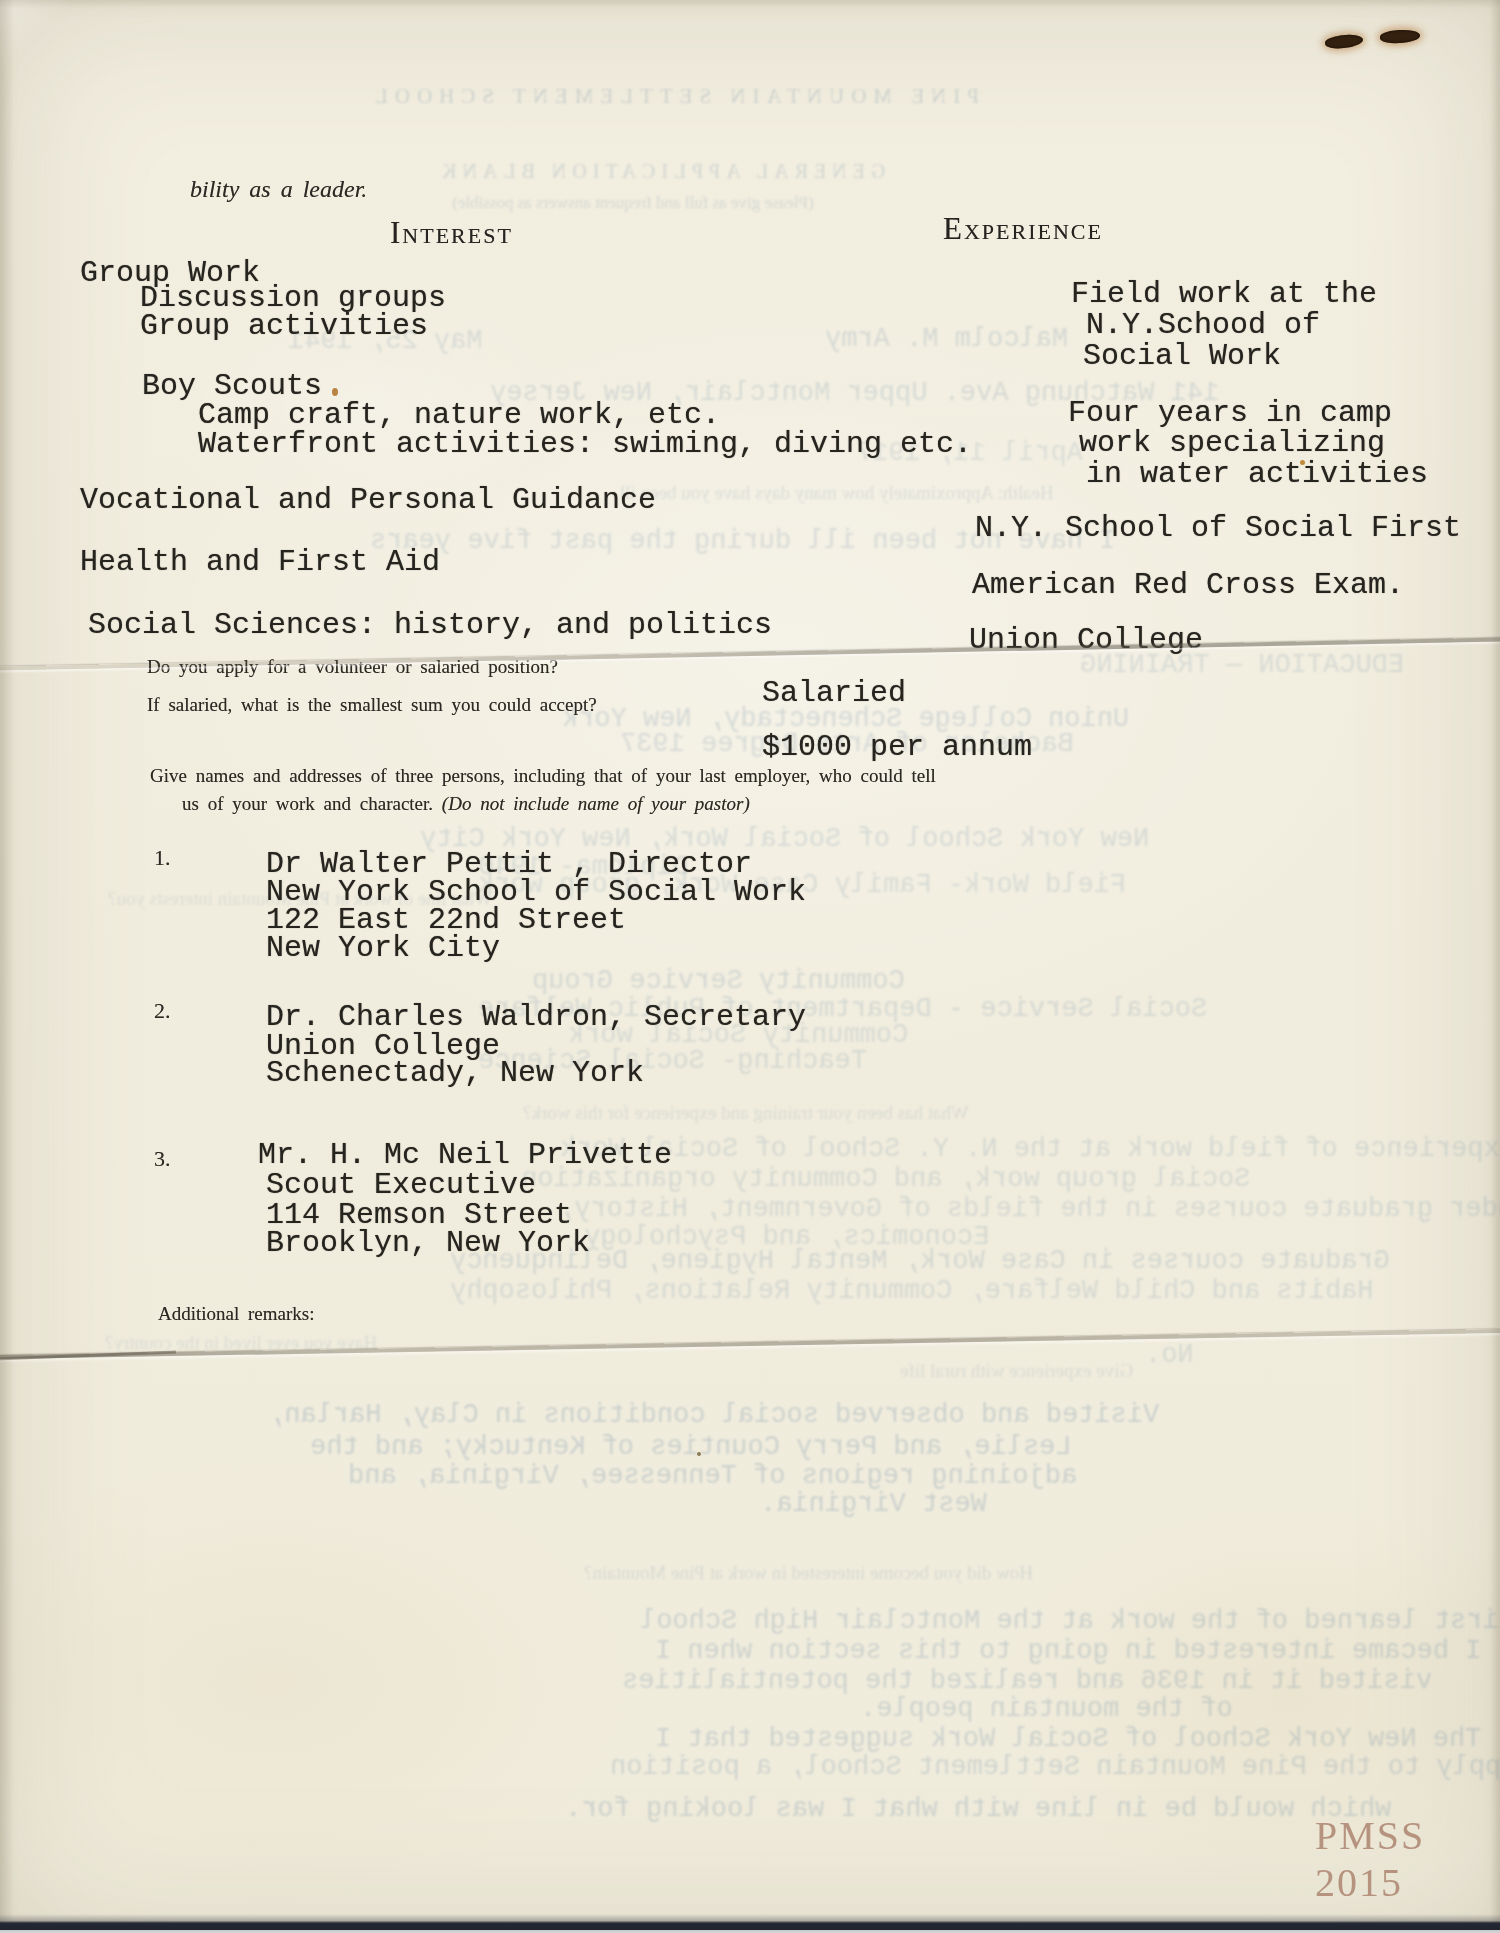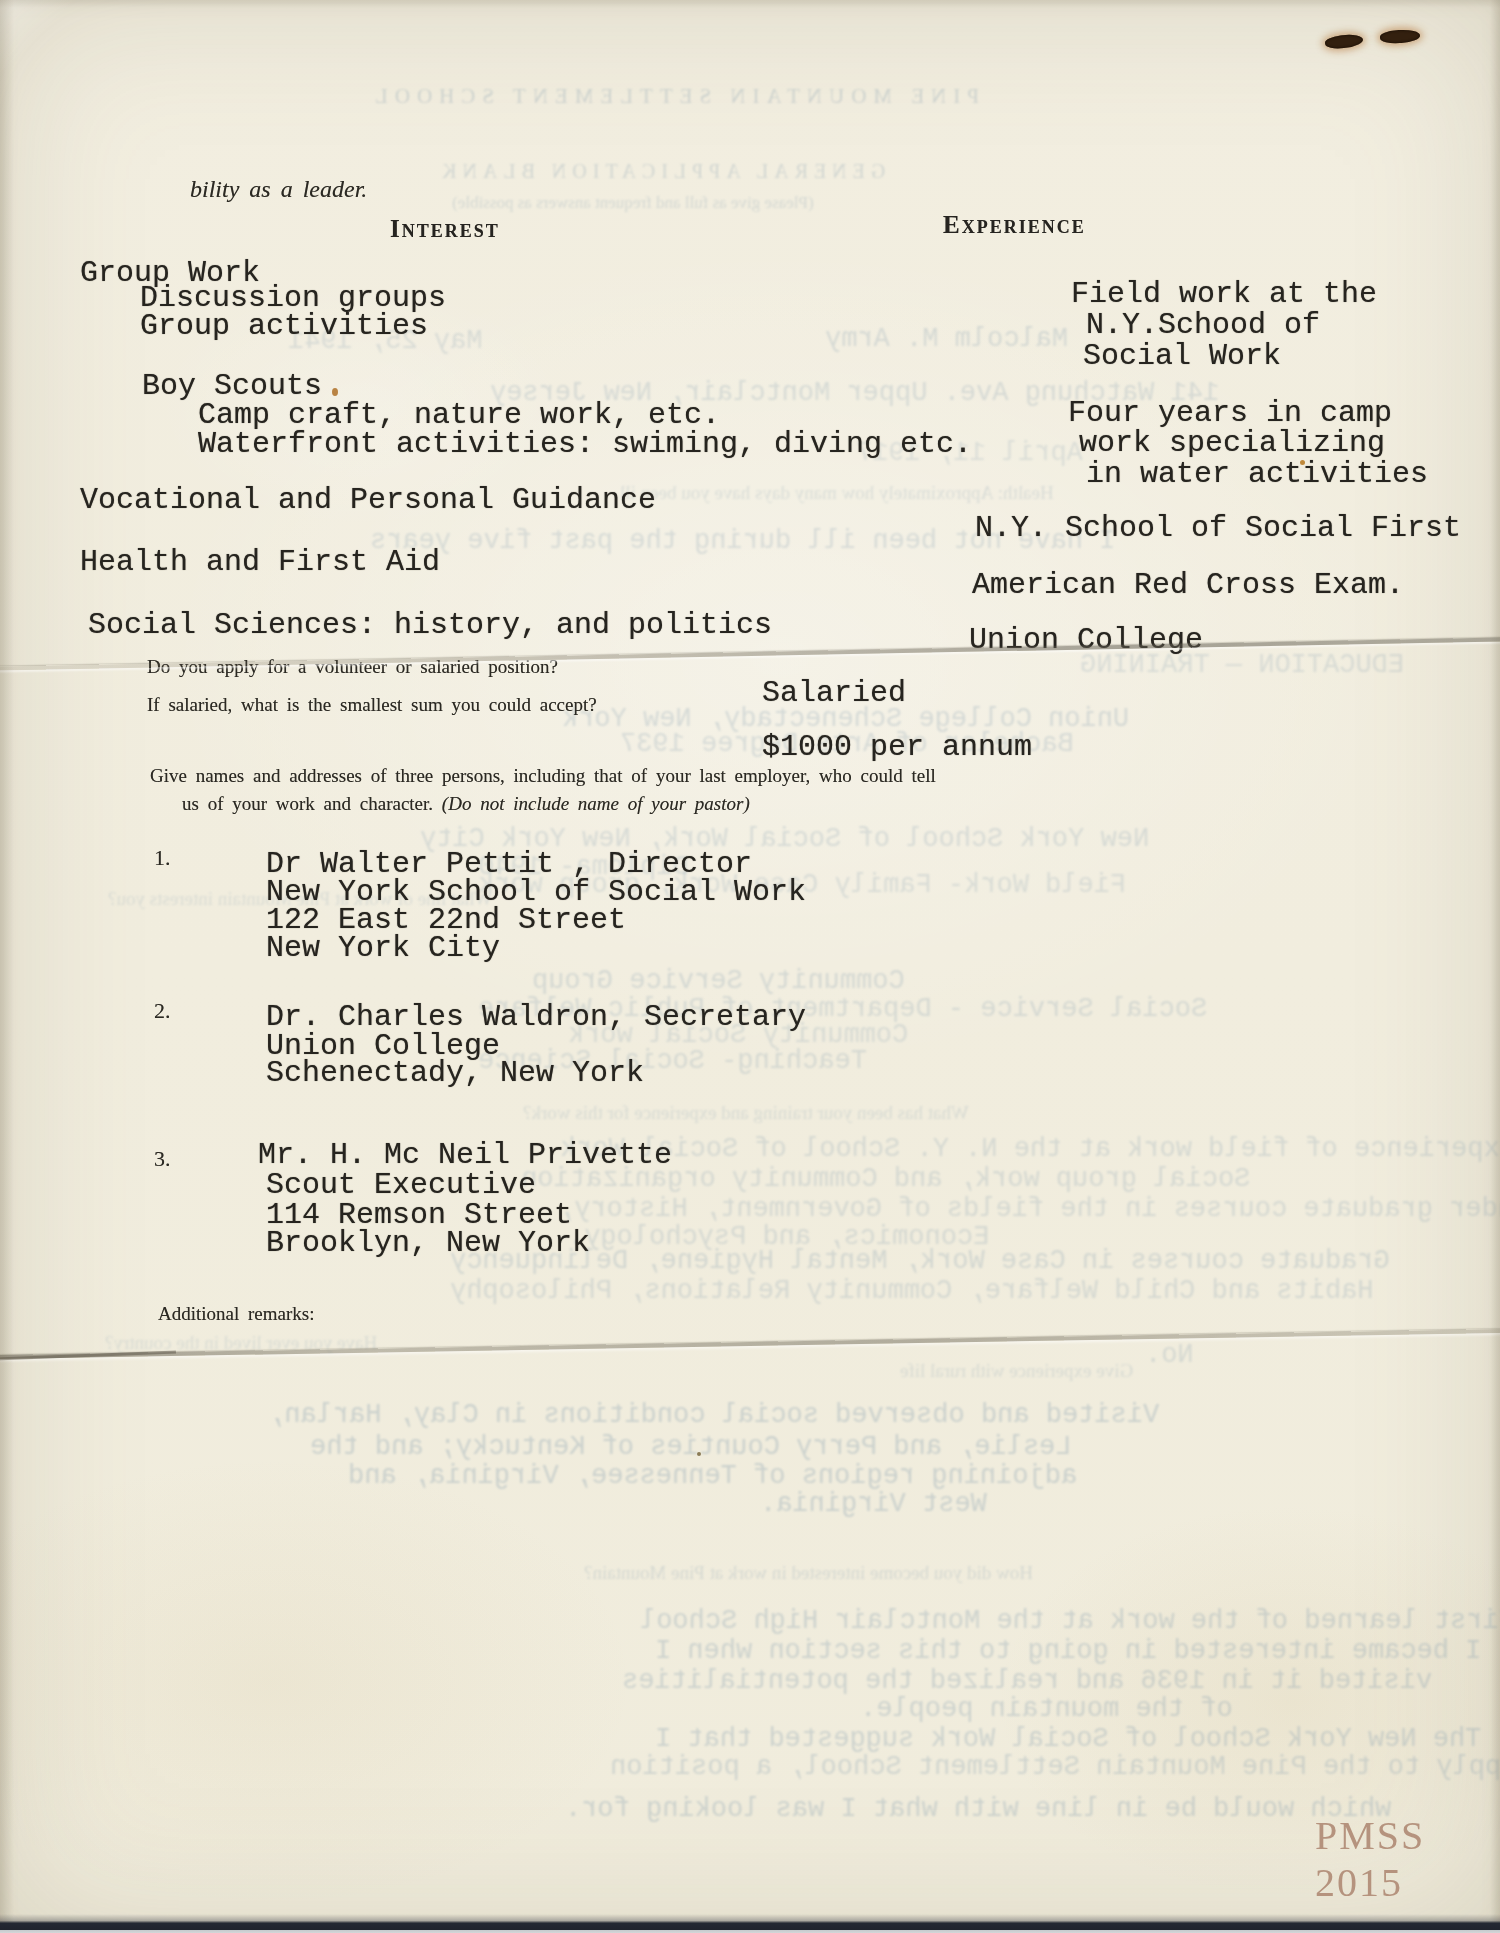--- a/index.html
+++ b/index.html
@@ -16,22 +16,22 @@
     box-shadow:inset 0 0 150px rgba(124,113,86,.20), inset 0 0 20px rgba(124,113,86,.14);
   }
   
   .t{position:absolute;white-space:nowrap;font-family:"Liberation Mono","DejaVu Sans Mono",monospace;
      font-size:30px;color:#26241f;text-shadow:0 0 1px rgba(43,40,32,.6);}
   
   .p{position:absolute;white-space:nowrap;font-size:19px;color:#2b2923;word-spacing:4px;
      text-shadow:0 0 .6px rgba(43,40,32,.45);}
   .it{font-style:italic;}
   .hdr{font-size:24px;}
-  .colhead{position:absolute;white-space:nowrap;font-variant:small-caps;font-weight:bold;
-     font-size:25px;letter-spacing:2px;color:#262420;text-shadow:0 0 .6px rgba(43,40,32,.45);text-align:right;}
+  .colhead{position:absolute;white-space:nowrap;font-variant:small-caps;font-weight:normal;
+     font-size:31px;letter-spacing:2px;color:#262420;text-shadow:0 0 .6px rgba(43,40,32,.45);text-align:right;}
   .refnum{font-size:22px;}
   .gap{display:inline-block;width:18px;}
   
   .bl{position:absolute;white-space:nowrap;font-family:"Liberation Mono","DejaVu Sans Mono",monospace;
       font-size:27px;color:#7d98ac;transform:scaleX(-1);filter:blur(.8px);}
   .bls{font-family:"Liberation Serif","DejaVu Serif",serif;font-size:19px;}
   
   .crease{position:absolute;pointer-events:none;}
   .crease-upper{left:-10px;top:652px;width:1520px;height:4px;transform:rotate(-1.1deg);
       background:linear-gradient(to right, rgba(110,102,84,.12), rgba(110,102,84,.38) 45%, rgba(96,92,80,.52) 75%, rgba(96,92,80,.45));

